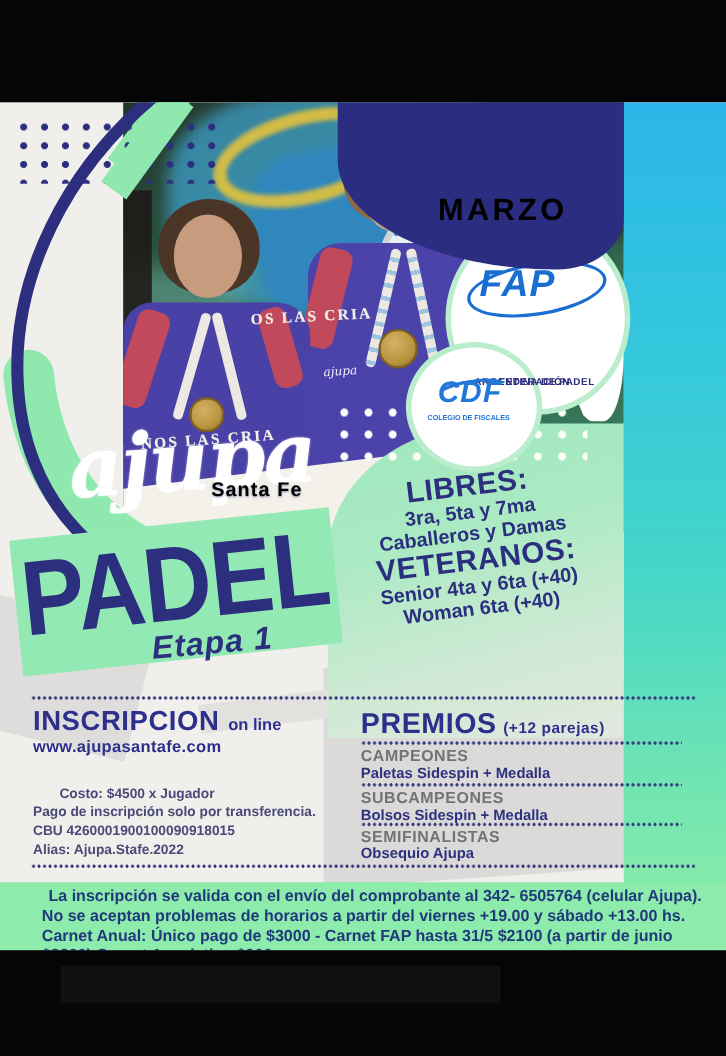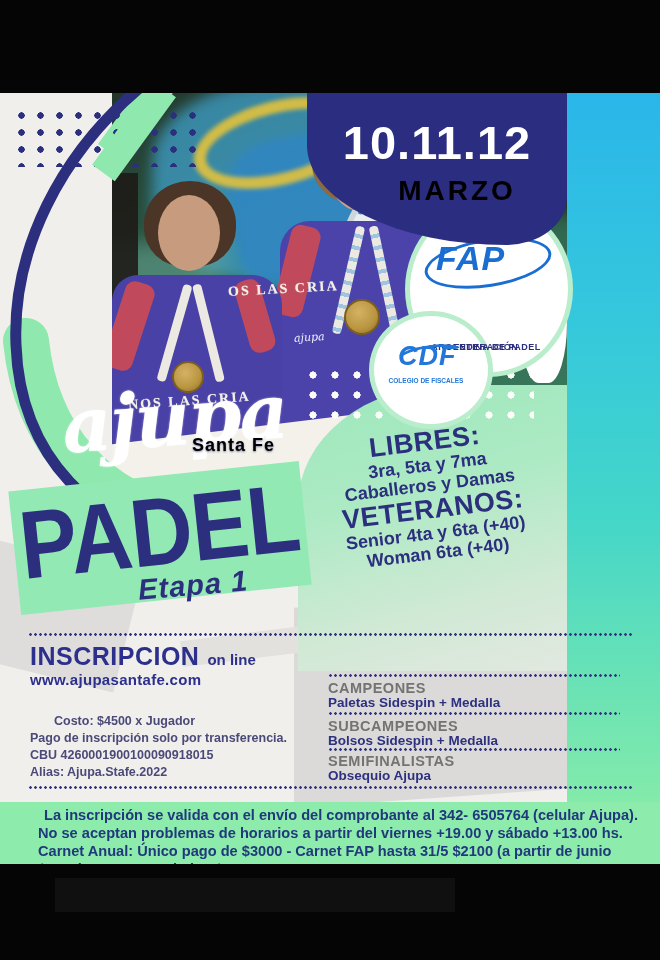--- a/index.html
+++ b/index.html
@@ -235,21 +235,20 @@
     <div class="abs fap-swash"></div>
     <div class="abs fap-ring"></div>
     <div class="abs fap-text">FAP</div>
     <div class="abs fap-cap fap-cap1">FEDERACIÓN</div>
     <div class="abs fap-cap fap-cap2">ARGENTINA DE PADEL</div>
     <div class="abs cdf-swash"></div>
     <div class="abs cdf-text">CDF</div>
     <div class="abs cdf-cap">COLEGIO DE FISCALES</div>
 
     <div class="abs date-box"></div>
-    <div class="abs date-days">10.11.12</div>
     <div class="abs date-month">MARZO</div>
 
     <div class="abs ajupa">ajupa</div>
     <div class="abs santafe">Santa Fe</div>
 
     <div class="abs padel-box">
       <div class="abs padel-text">PADEL</div>
     </div>
     <div class="abs etapa">Etapa 1</div>
 
@@ -267,20 +266,23 @@
 
     <div class="abs insc-h">
       <span>INSCRIPCION</span><small>on line</small>
     </div>
     <div class="abs insc-web">www.ajupasantafe.com</div>
     <div class="abs insc-line il1">Costo: $4500 x Jugador</div>
     <div class="abs insc-line il2">Pago de inscripción solo por transferencia.</div>
     <div class="abs insc-line il3">CBU 4260001900100090918015</div>
     <div class="abs insc-line il4">Alias: Ajupa.Stafe.2022</div>
 
+    <div class="abs prem-h">
+      <span>PREMIOS</span><small>(+12 parejas)</small>
+    </div>
     <div class="abs dotline dot-p1"></div>
     <div class="abs prize-place pp0">CAMPEONES</div>
     <div class="abs prize-name pn0">Paletas Sidespin + Medalla</div>
     <div class="abs dotline dot-p2"></div>
     <div class="abs prize-place pp1">SUBCAMPEONES</div>
     <div class="abs prize-name pn1">Bolsos Sidespin + Medalla</div>
     <div class="abs dotline dot-p3"></div>
     <div class="abs prize-place pp2">SEMIFINALISTAS</div>
     <div class="abs prize-name pn2">Obsequio Ajupa</div>
 

